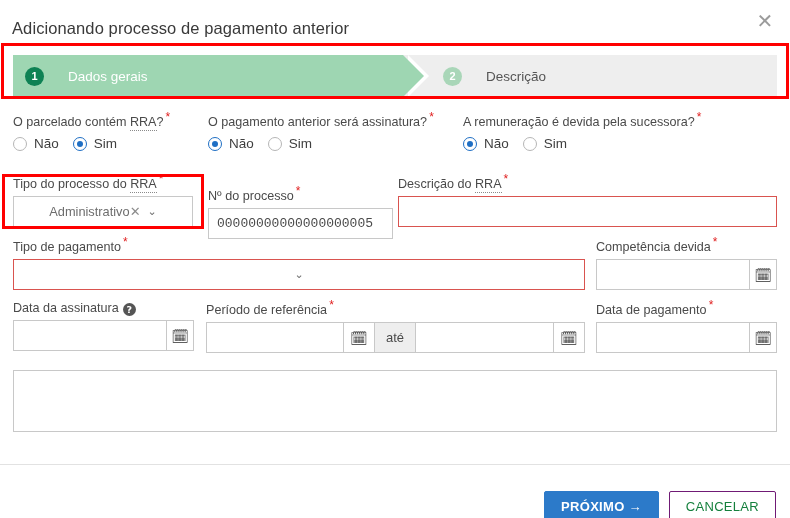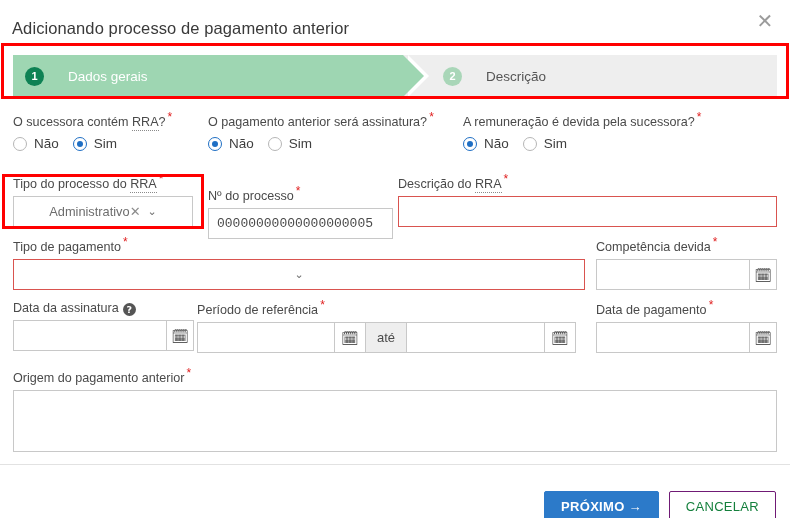--- a/index.html
+++ b/index.html
@@ -184,21 +184,21 @@
       <span class="step-label">Descrição</span>
     </div>
   </div>
 
   <div class="annot annot-stepper"></div>
   <div class="annot annot-tipo"></div>
 
   <div class="form">
 
     <div class="row" style="left:13px; top:6px; width:195px;">
-      <div class="lbl"><span>O sucessora contém </span><span class="abbr">RRA</span><span>?</span><span class="req">*</span></div>
+      <div class="lbl"><span>O parcelado contém </span><span class="abbr">RRA</span><span>?</span><span class="req">*</span></div>
       <div class="radio-group">
         <div class="radio-item">
           <span class="radio"></span>
           <span class="radio-lbl">Não</span>
         </div>
         <div class="radio-item">
           <span class="radio on"></span>
           <span class="radio-lbl">Sim</span>
         </div>
       </div>
@@ -286,21 +286,21 @@
     <div class="row" style="left:13px; top:194px; width:181px;">
       <div class="lbl"><span>Data da assinatura</span><span class="help-ico">?</span></div>
       <div class="field input-group" style="width:181px;">
         <div class="inp ig-main">
           <input class="raw" type="text" value="" style="">
         </div>
         <div class="ig-addon">🗓</div>
       </div>
     </div>
 
-    <div class="row" style="left:197px; top:194px; width:379px;">
+    <div class="row" style="left:206px; top:194px; width:379px;">
       <div class="lbl"><span>Período de referência</span><span class="req">*</span></div>
       <div class="field input-group" style="width:379px;">
         <div class="inp ig-main" style="width:145px;">
           <input class="raw" type="text" value="" style="">
         </div>
         <div class="ig-addon">🗓</div>
         <div class="ig-addon gray">até</div>
         <div class="inp ig-main ig-mid" style="width:145px;">
           <input class="raw" type="text" value="" style="">
         </div>
@@ -312,21 +312,20 @@
       <div class="lbl"><span>Data de pagamento</span><span class="req">*</span></div>
       <div class="field input-group" style="width:181px;">
         <div class="inp ig-main">
           <input class="raw" type="text" value="" style="">
         </div>
         <div class="ig-addon">🗓</div>
       </div>
     </div>
 
     <div class="row" style="left:13px; top:262px; width:764px;">
-      <div class="lbl"><span>Origem do pagamento anterior</span><span class="req">*</span></div>
       <div class="field">
         <textarea class="ta" style=""></textarea>
       </div>
     </div>
 
   </div>
 
   <div class="footer">
     <button class="btn btn-primary">PRÓXIMO →</button>
     <button class="btn btn-default">CANCELAR</button>

